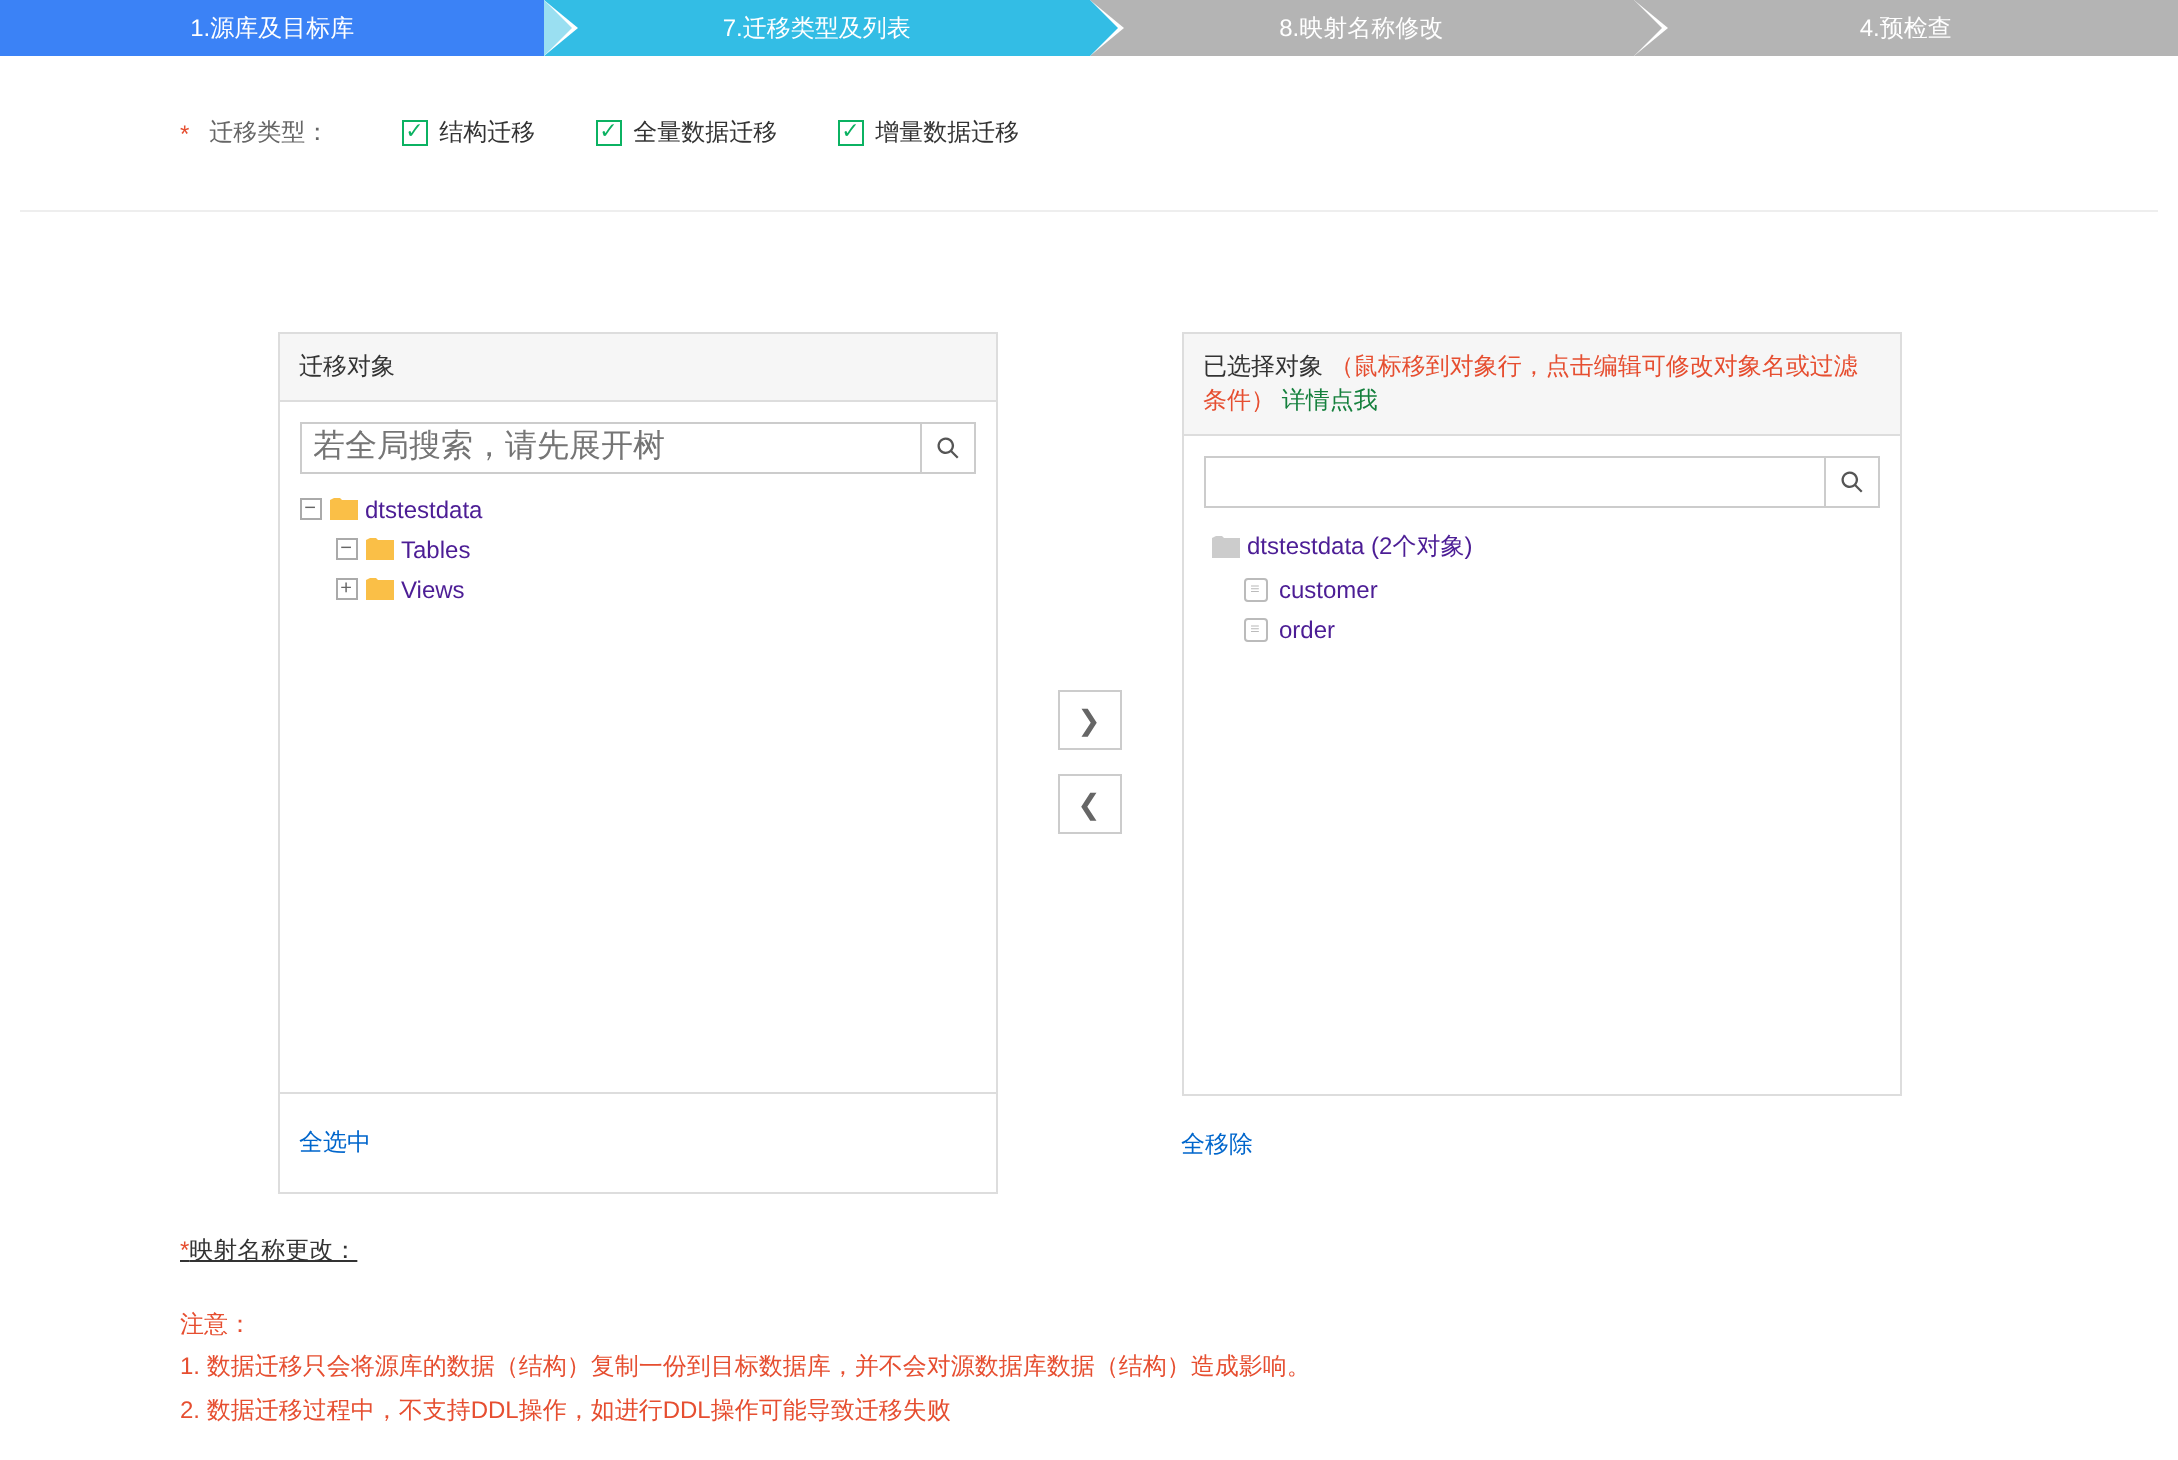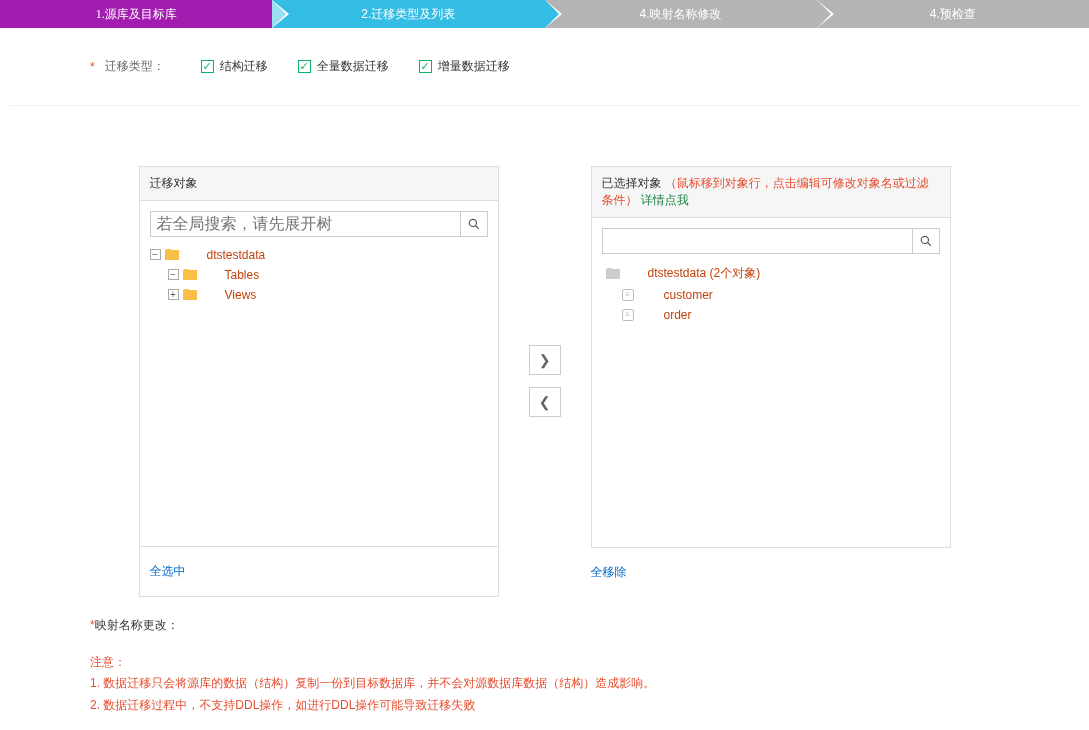--- a/index.html
+++ b/index.html
@@ -13,21 +13,21 @@
     .stepper { display: flex; height: 28px; }
     .step {
       flex: 1;
       position: relative;
       line-height: 28px;
       text-align: center;
       color: #fff;
       background: #b4b4b4;
     }
     .step.active { background: #33bde5; }
-    .step.prev { background: #a21caf; font-family: Liberation Serif, serif; }
+    .step.prev { background: #3b82f6; }
     .step::after {
       content: "";
       position: absolute;
       right: -14px; top: 0;
       border-top: 14px solid transparent;
       border-bottom: 14px solid transparent;
       border-left: 14px solid #b4b4b4;
       z-index: 2;
     }
     .step.active::after { border-left-color: #33bde5; }
@@ -111,21 +111,21 @@
       font-size: 10px; line-height: 1; color: #666; margin-right: 4px;
       cursor: pointer;
     }
     .folder-icon {
       width: 14px; height: 11px;
       display: inline-block;
       margin-right: 4px;
       position: relative;
     }
     .folder-icon svg { width: 14px; height: 11px; }
-    .node-label { color: #c2410c; margin-left: 24px; }
+    .node-label { color: #4c1d95; }
 
     .right-tree .tree-node { padding-left: 4px; }
     .right-tree .tree-lvl2 { padding-left: 20px; }
     .file-icon {
       width: 12px; height: 12px; border: 1px solid #bbb; border-radius: 2px;
       display: inline-flex; align-items: center; justify-content: center;
       margin-right: 6px; font-size: 8px; color: #bbb;
     }
     .right-tree .folder-icon svg path { fill: #ccc; }
 
@@ -134,21 +134,21 @@
     }
     .t-btn {
       width: 32px; height: 30px;
       border: 1px solid #ccc;
       background: #fff;
       cursor: pointer;
       display: flex; align-items: center; justify-content: center;
       font-size: 14px; color: #666;
     }
 
-    .rename-row { padding: 10px 80px 0; display: flex; gap: 50px; }
+    .rename-row { padding: 10px 80px 0; display: flex; gap: 50px; text-decoration: underline; }
     .rename-row .req2 { color: #e64e30; }
     .radio-group { display: inline-flex; align-items: center; gap: 24px; }
     .radio-item { display: inline-flex; align-items: center; gap: 6px; }
     .radio {
       width: 12px; height: 12px; border: 1px solid #888; border-radius: 50%;
       display: inline-flex; align-items: center; justify-content: center;
     }
     .radio.checked::after {
       content: ""; width: 6px; height: 6px; background: #555; border-radius: 50%;
     }
@@ -159,22 +159,22 @@
       border-top: 1px solid #e8e8e8;
       padding: 14px 20px;
       display: flex; justify-content: flex-end; gap: 12px;
     }
   </style>
 </head>
 <body>
 
 <div class="stepper">
   <div class="step prev">1.源库及目标库</div>
-  <div class="step active">2.迁移类型及列表</div>
-  <div class="step">4.映射名称修改</div>
+  <div class="step active">7.迁移类型及列表</div>
+  <div class="step">8.映射名称修改</div>
   <div class="step">4.预检查</div>
 </div>
 
 <div class="content">
 
   <div class="type-row">
     <span class="req">*</span>
     <span class="type-label">迁移类型：</span>
 
     <span class="cb-group">

